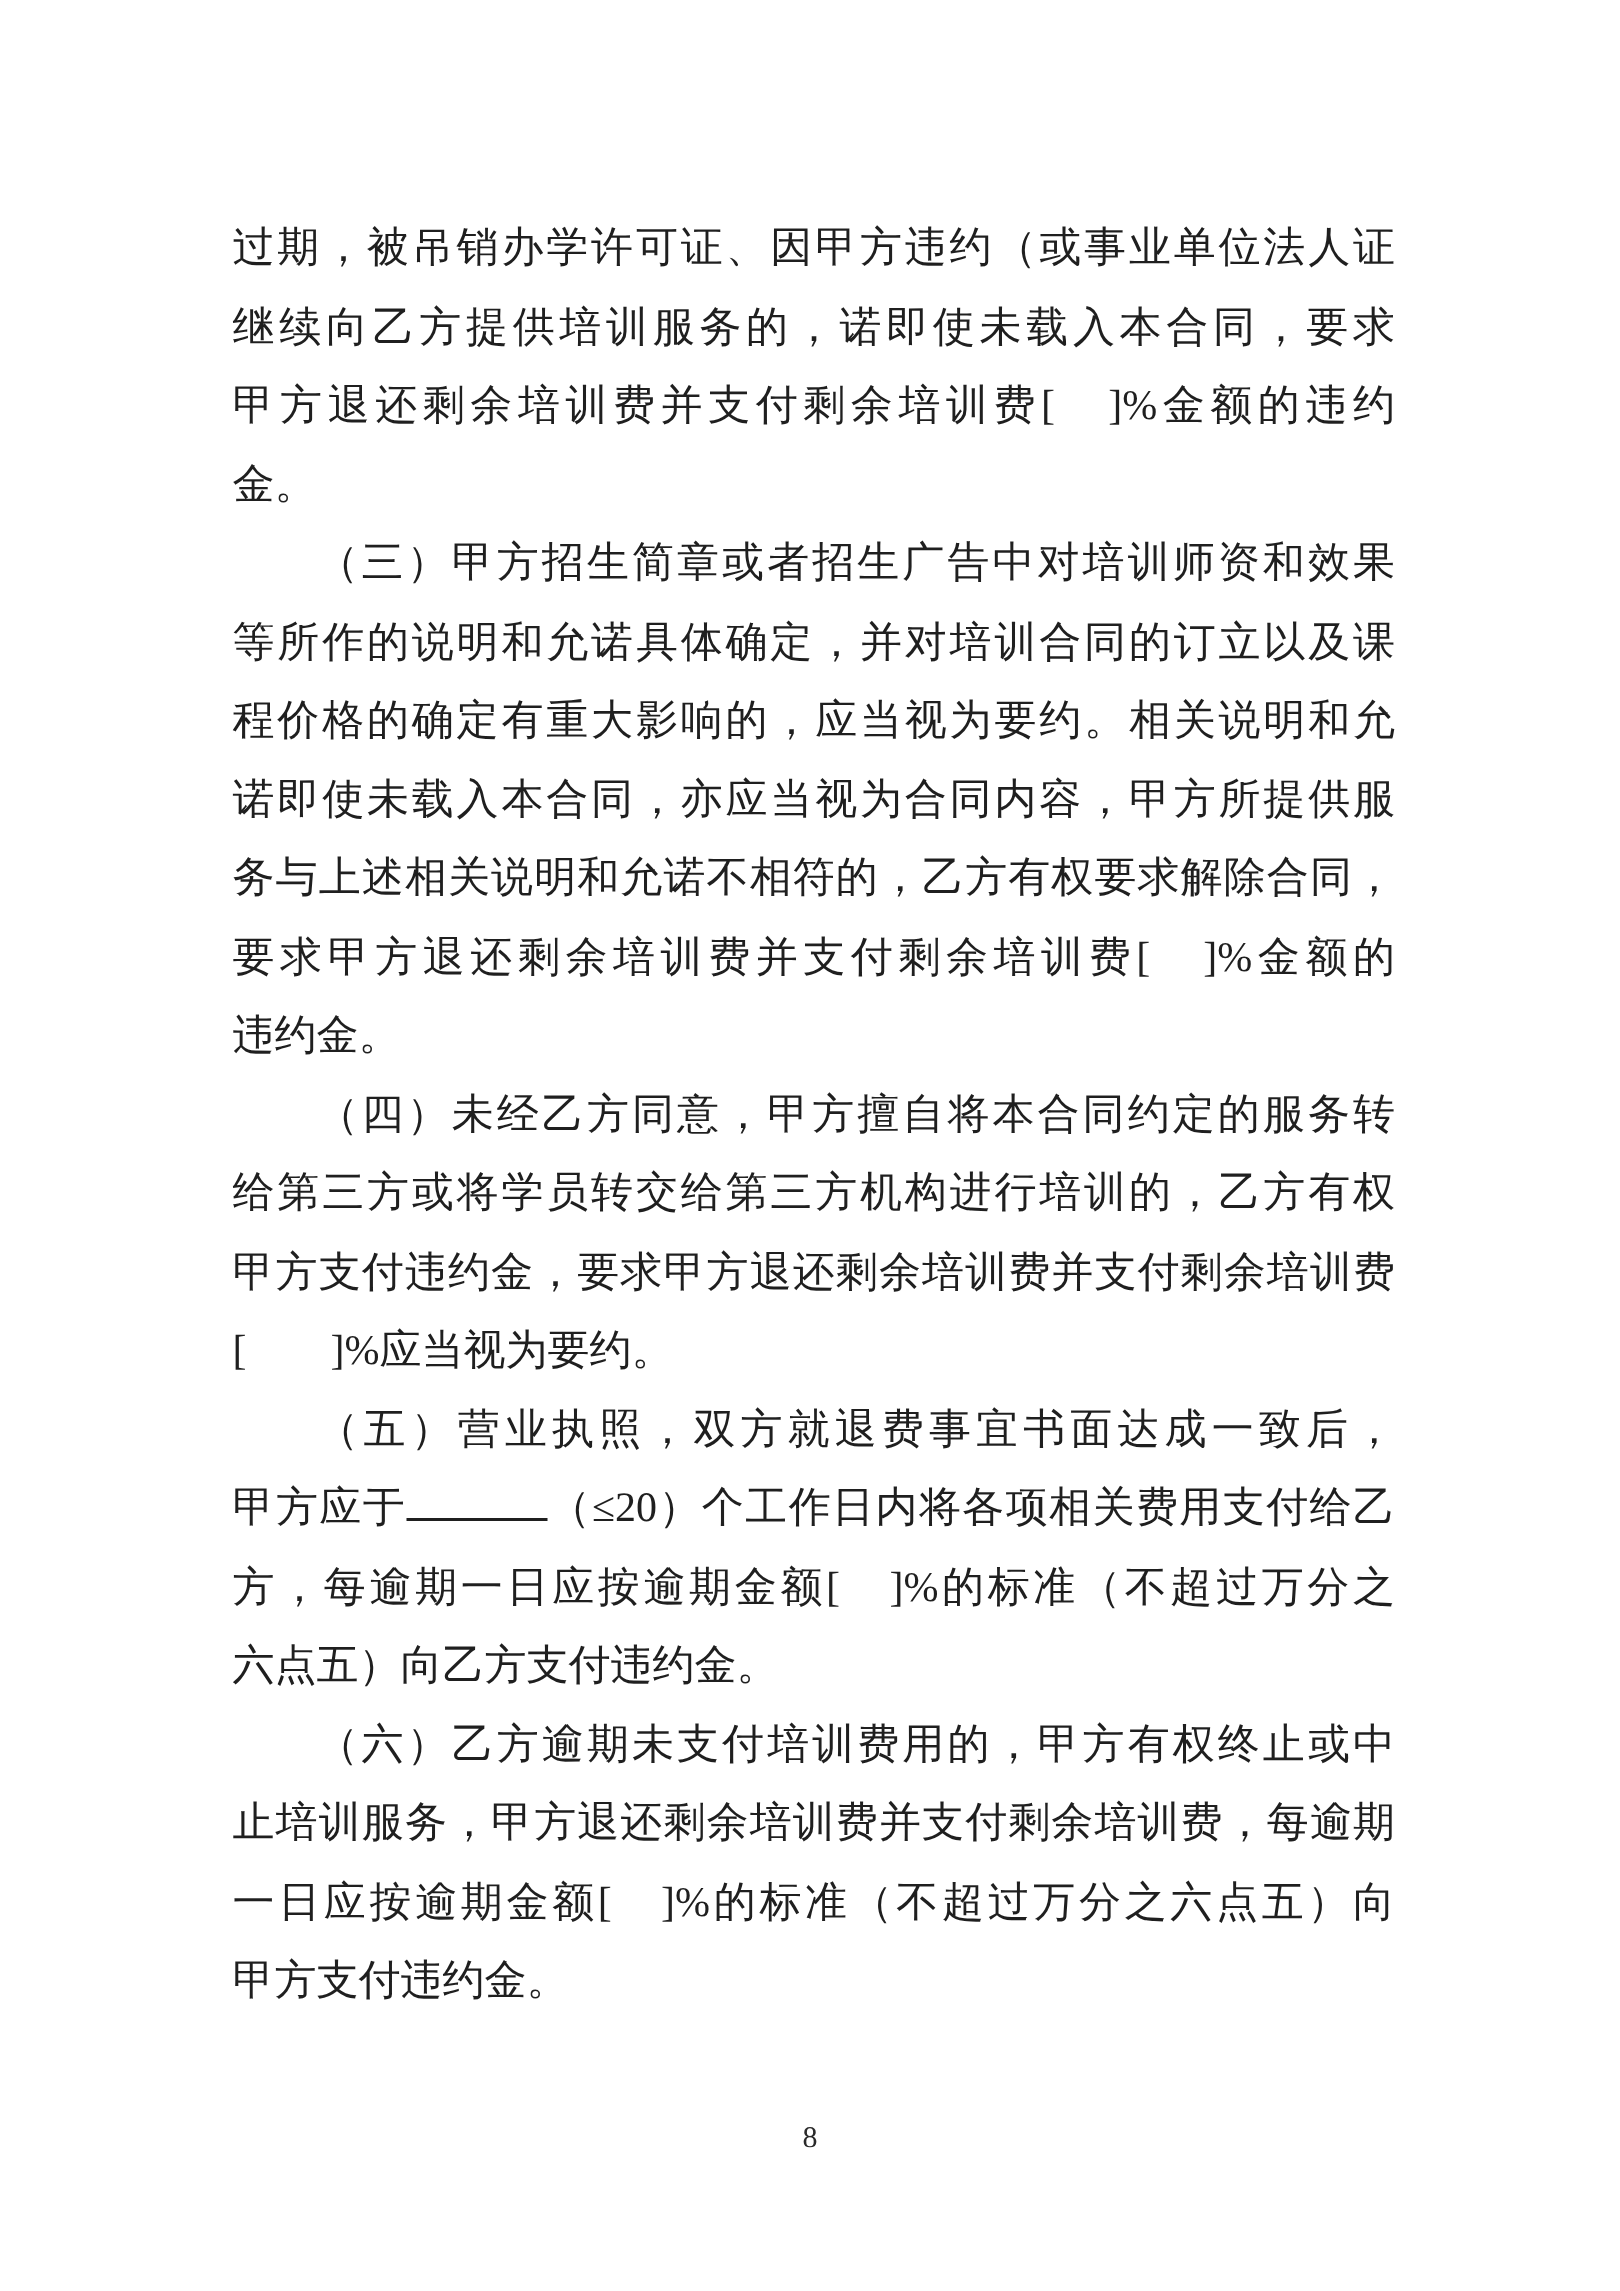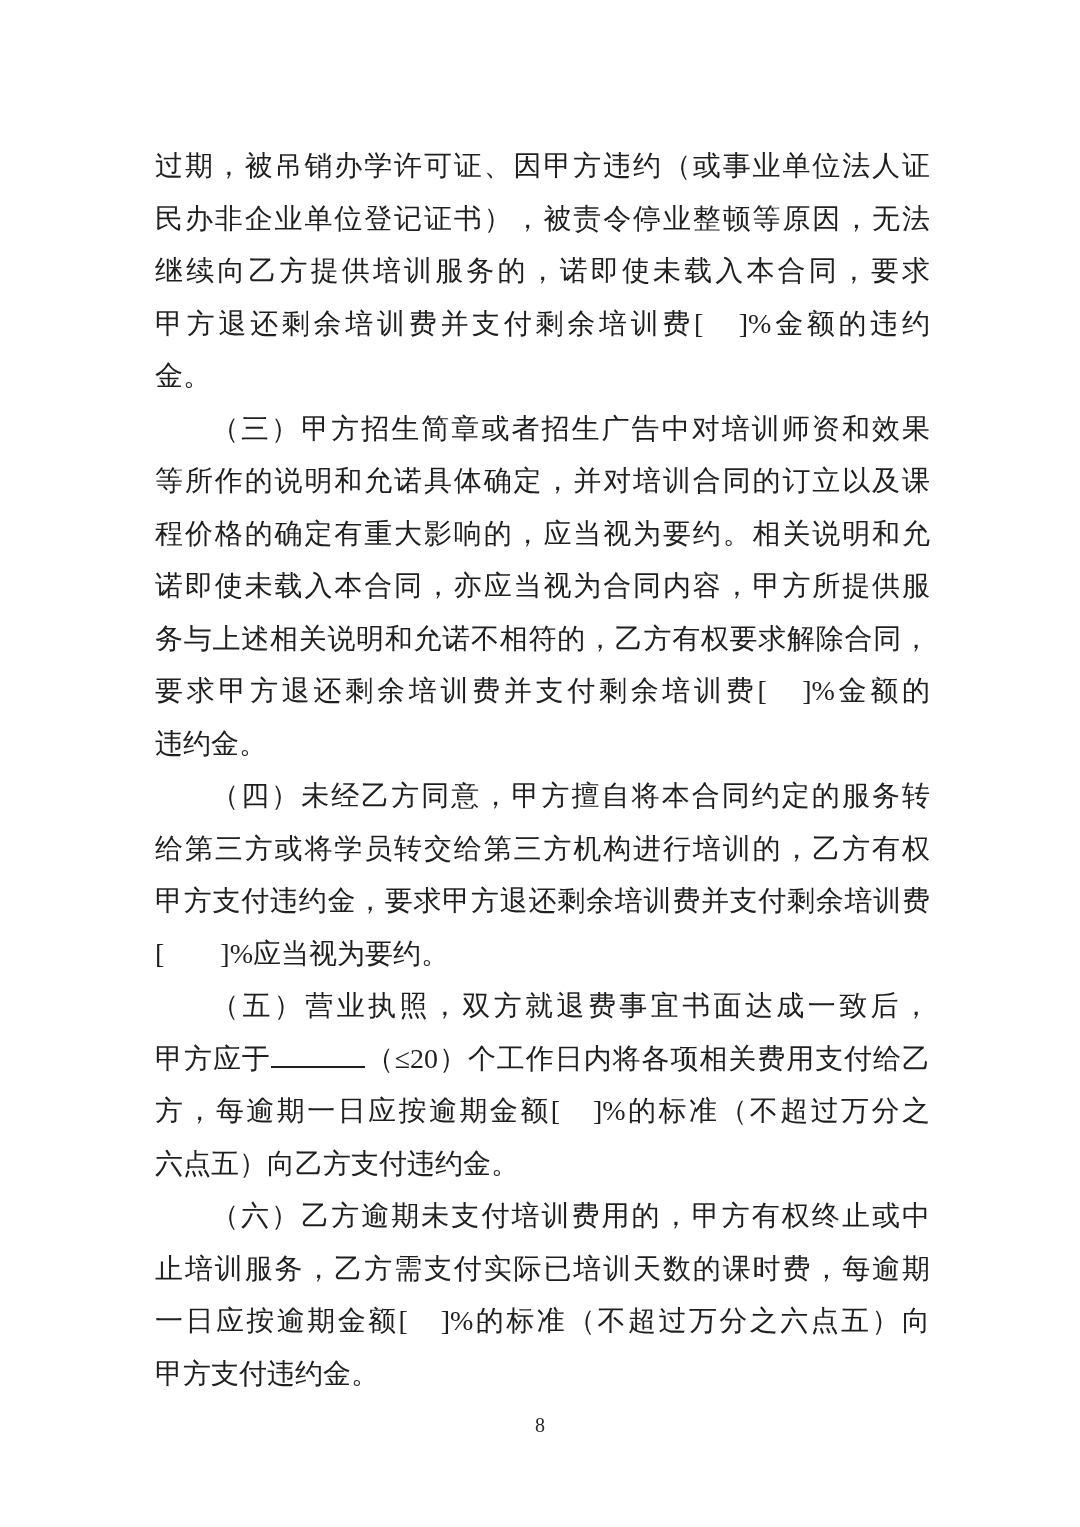--- a/index.html
+++ b/index.html
@@ -61,21 +61,20 @@
   }
 </style>
 </head>
 <body>
 
 <div class="page">
   <div class="body-text">
 
     <div class="para">
       <div class="line">过期，被吊销办学许可证、因甲方违约（或事业单位法人证书、</div>
-      <div class="line">民办非企业单位登记证书），被责令停业整顿等原因，无法</div>
       <div class="line">继续向乙方提供培训服务的，诺即使未载入本合同，要求</div>
       <div class="line">甲方退还剩余培训费并支付剩余培训费[　]%金额的违约</div>
       <div class="line last">金。</div>
     </div>
 
     <div class="para">
       <div class="line indent">（三）甲方招生简章或者招生广告中对培训师资和效果</div>
       <div class="line">等所作的说明和允诺具体确定，并对培训合同的订立以及课</div>
       <div class="line">程价格的确定有重大影响的，应当视为要约。相关说明和允</div>
       <div class="line">诺即使未载入本合同，亦应当视为合同内容，甲方所提供服</div>
@@ -93,21 +92,21 @@
 
     <div class="para">
       <div class="line indent">（五）营业执照，双方就退费事宜书面达成一致后，</div>
       <div class="line"><span>甲方应于</span><span class="blank"></span><span>（≤20）个工作日内将各项相关费用支付给乙</span></div>
       <div class="line">方，每逾期一日应按逾期金额[　]%的标准（不超过万分之</div>
       <div class="line last">六点五）向乙方支付违约金。</div>
     </div>
 
     <div class="para">
       <div class="line indent">（六）乙方逾期未支付培训费用的，甲方有权终止或中</div>
-      <div class="line">止培训服务，乙方需支付实际已培训天数的课时费，每逾期</div>
+      <div class="line">止培训服务，甲方退还剩余培训费并支付剩余培训费，每逾期</div>
       <div class="line">一日应按逾期金额[　]%的标准（不超过万分之六点五）向</div>
       <div class="line last">甲方支付违约金。</div>
     </div>
 
   </div>
 
   <div class="page-number">8</div>
 </div>
 
 </body></html>

